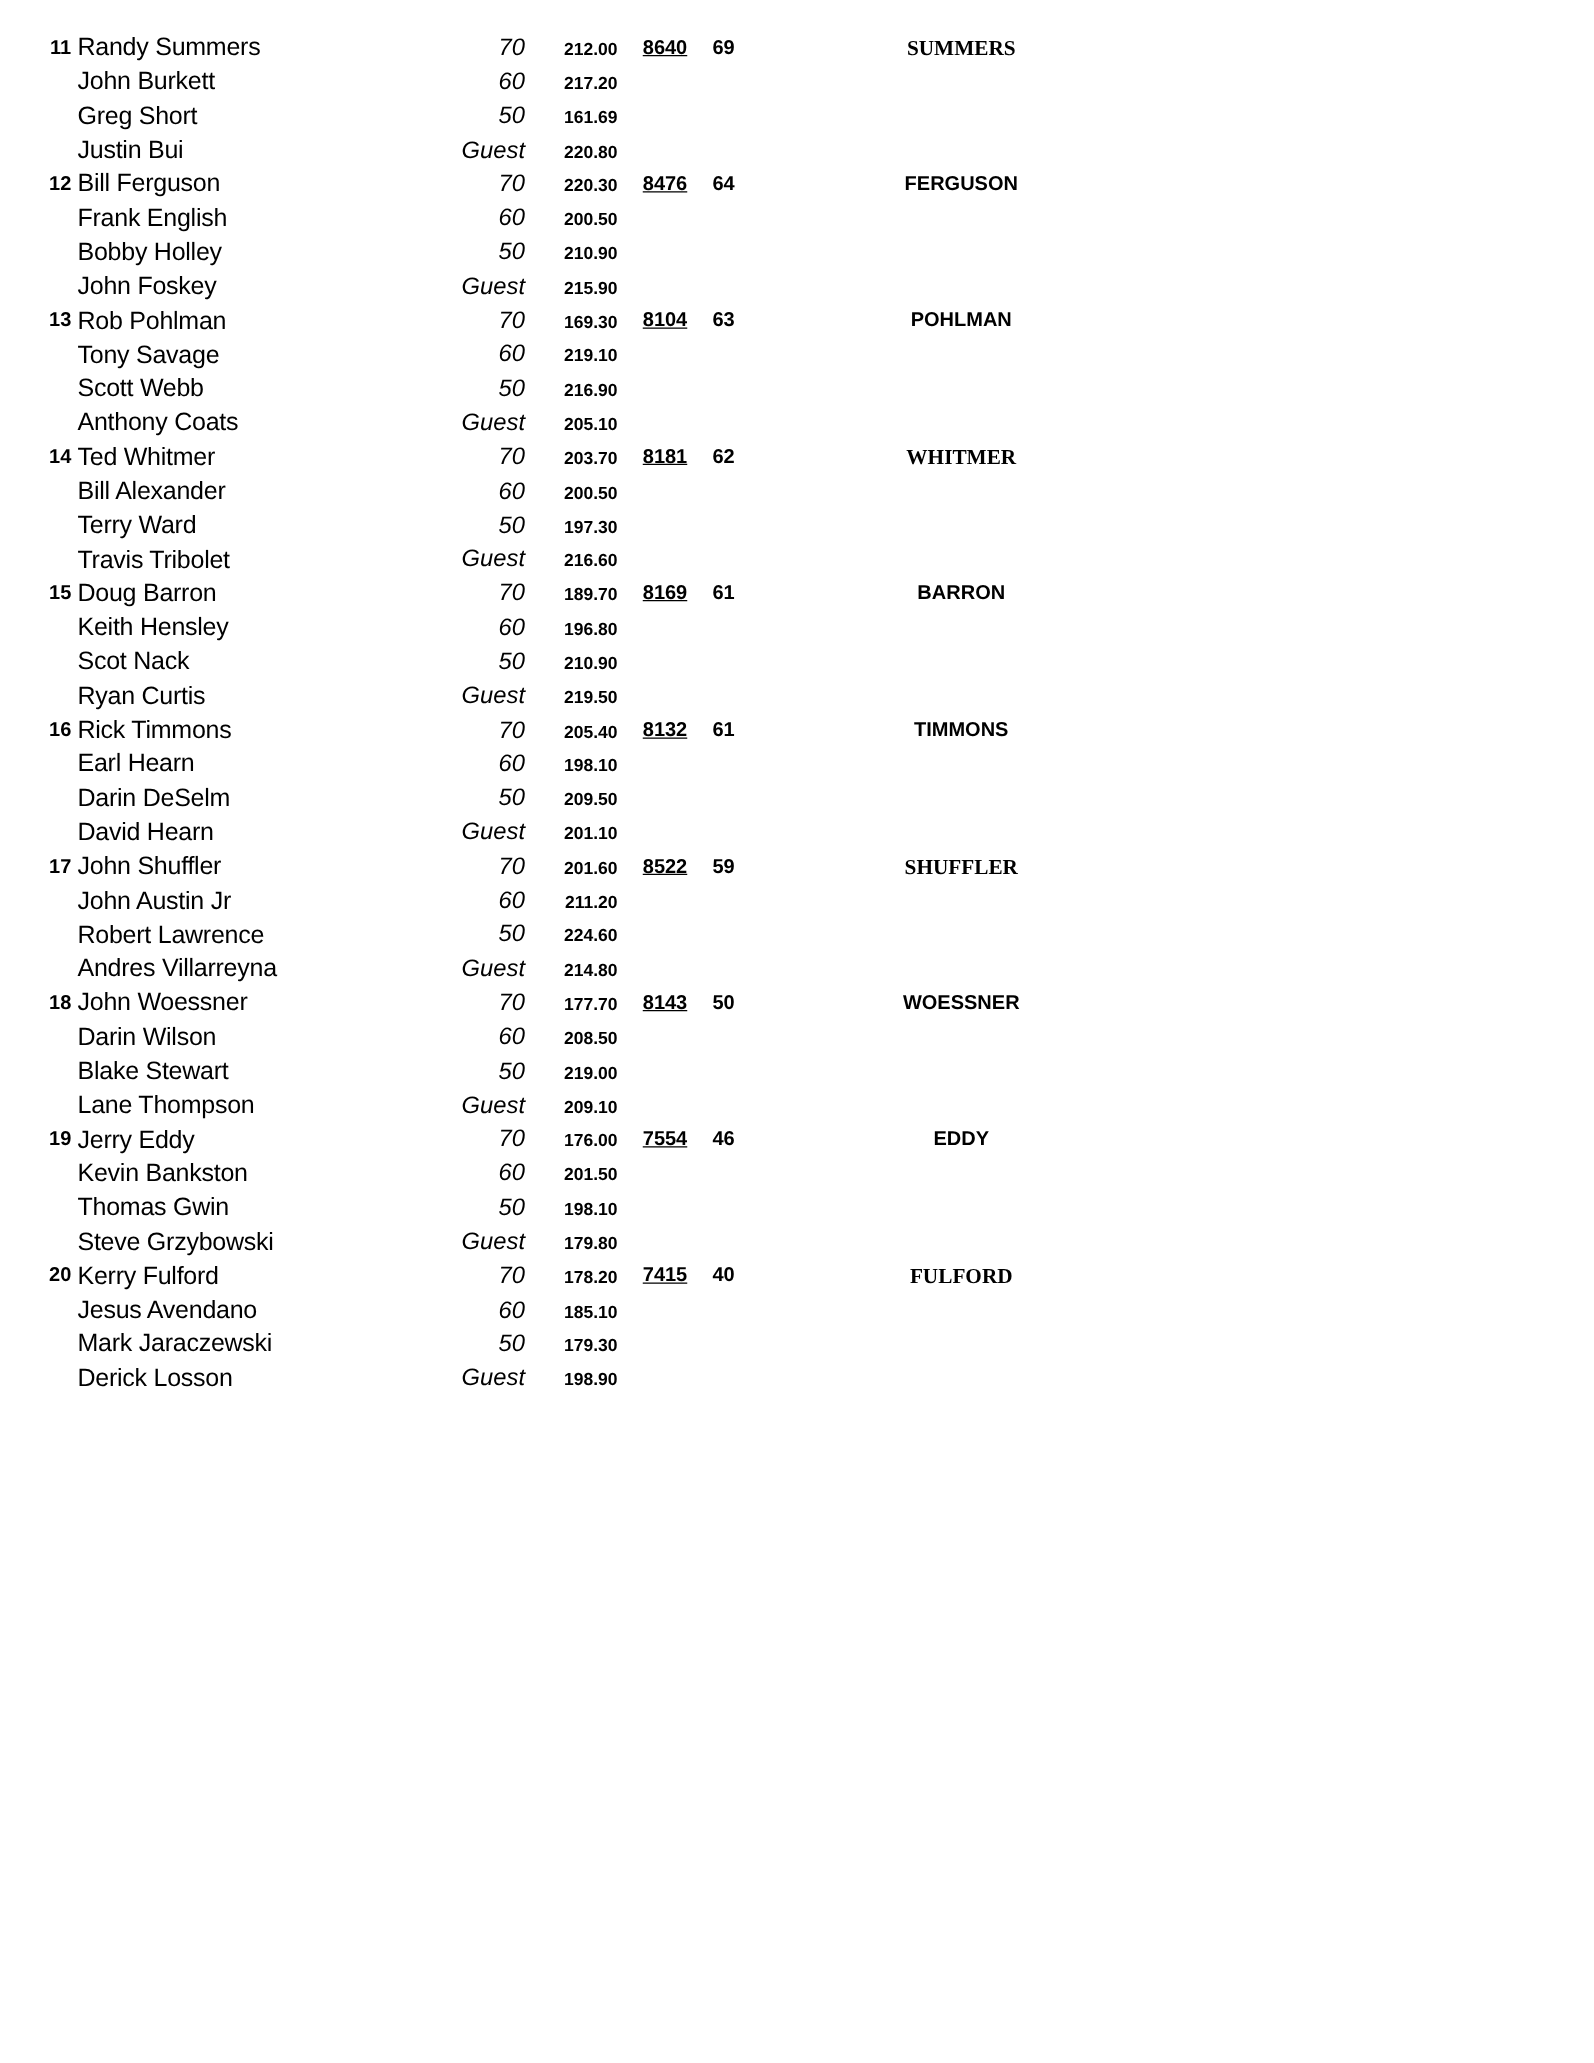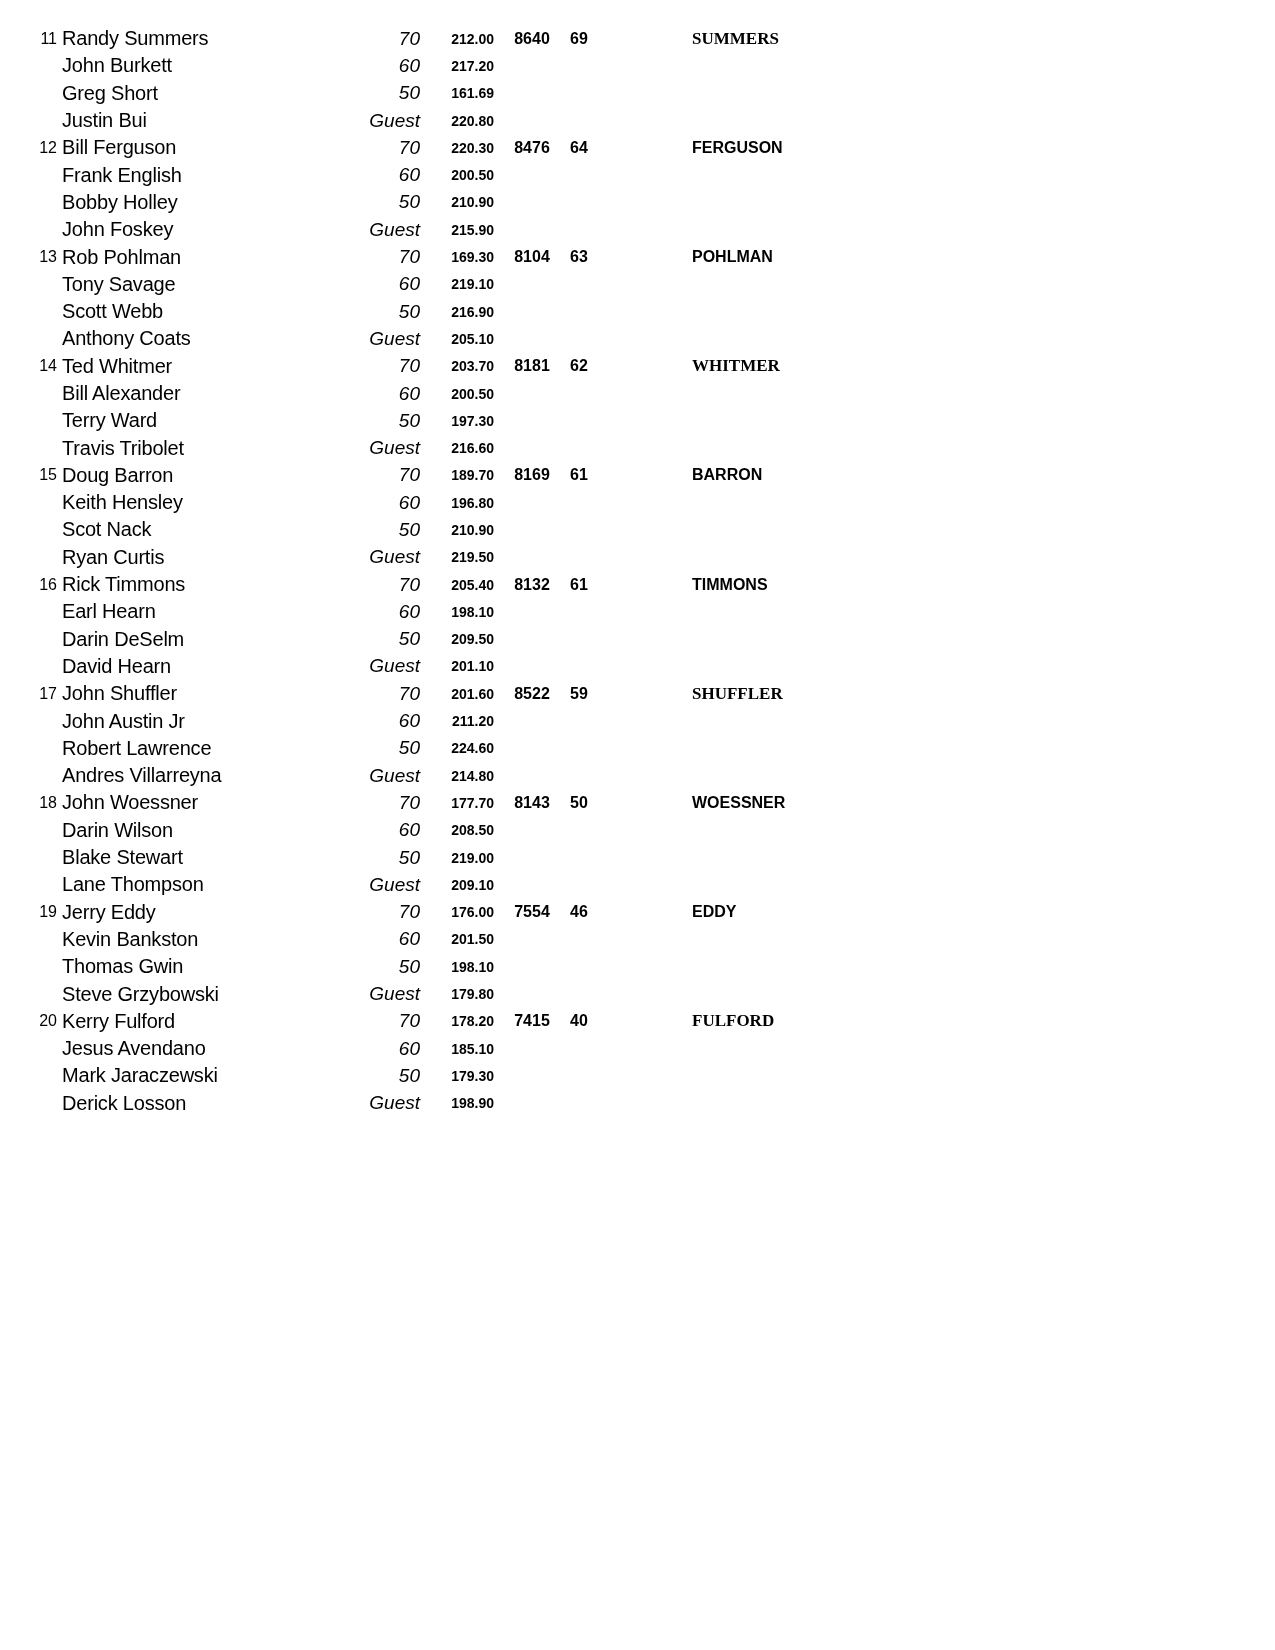--- a/index.html
+++ b/index.html
@@ -23,21 +23,21 @@
   }
   .row {
     display: grid;
     grid-template-columns: 57px 253px 110px 74px 76px 122px 154px;
     height: 27.3px;
     align-items: center;
   }
   .cell { overflow: visible; white-space: nowrap; }
   .c-num {
     text-align: right;
-    font-weight: normal;
+    font-weight: bold;
     font-size: 16px;
   }
   .c-name {
     padding-left: 5px;
     font-size: 20px;
     letter-spacing: -0.2px;
   }
   .c-hdcp {
     text-align: right;
     font-style: italic;
@@ -45,26 +45,28 @@
   }
   .c-avg {
     text-align: right;
     font-weight: bold;
     font-size: 14px;
   }
   .c-total {
     text-align: center;
     font-weight: bold;
     font-size: 16px;
+    text-decoration: underline;
   }
   .c-pts {
     font-weight: bold;
     font-size: 16px;
   }
   .c-team {
+    text-align: center;
     font-weight: bold;
   }
   .tn-sans {
     font-family: "Liberation Sans", sans-serif;
     font-size: 16px;
   }
   .tn-serif {
     font-family: "Liberation Serif", serif;
     font-size: 17px;
   }

